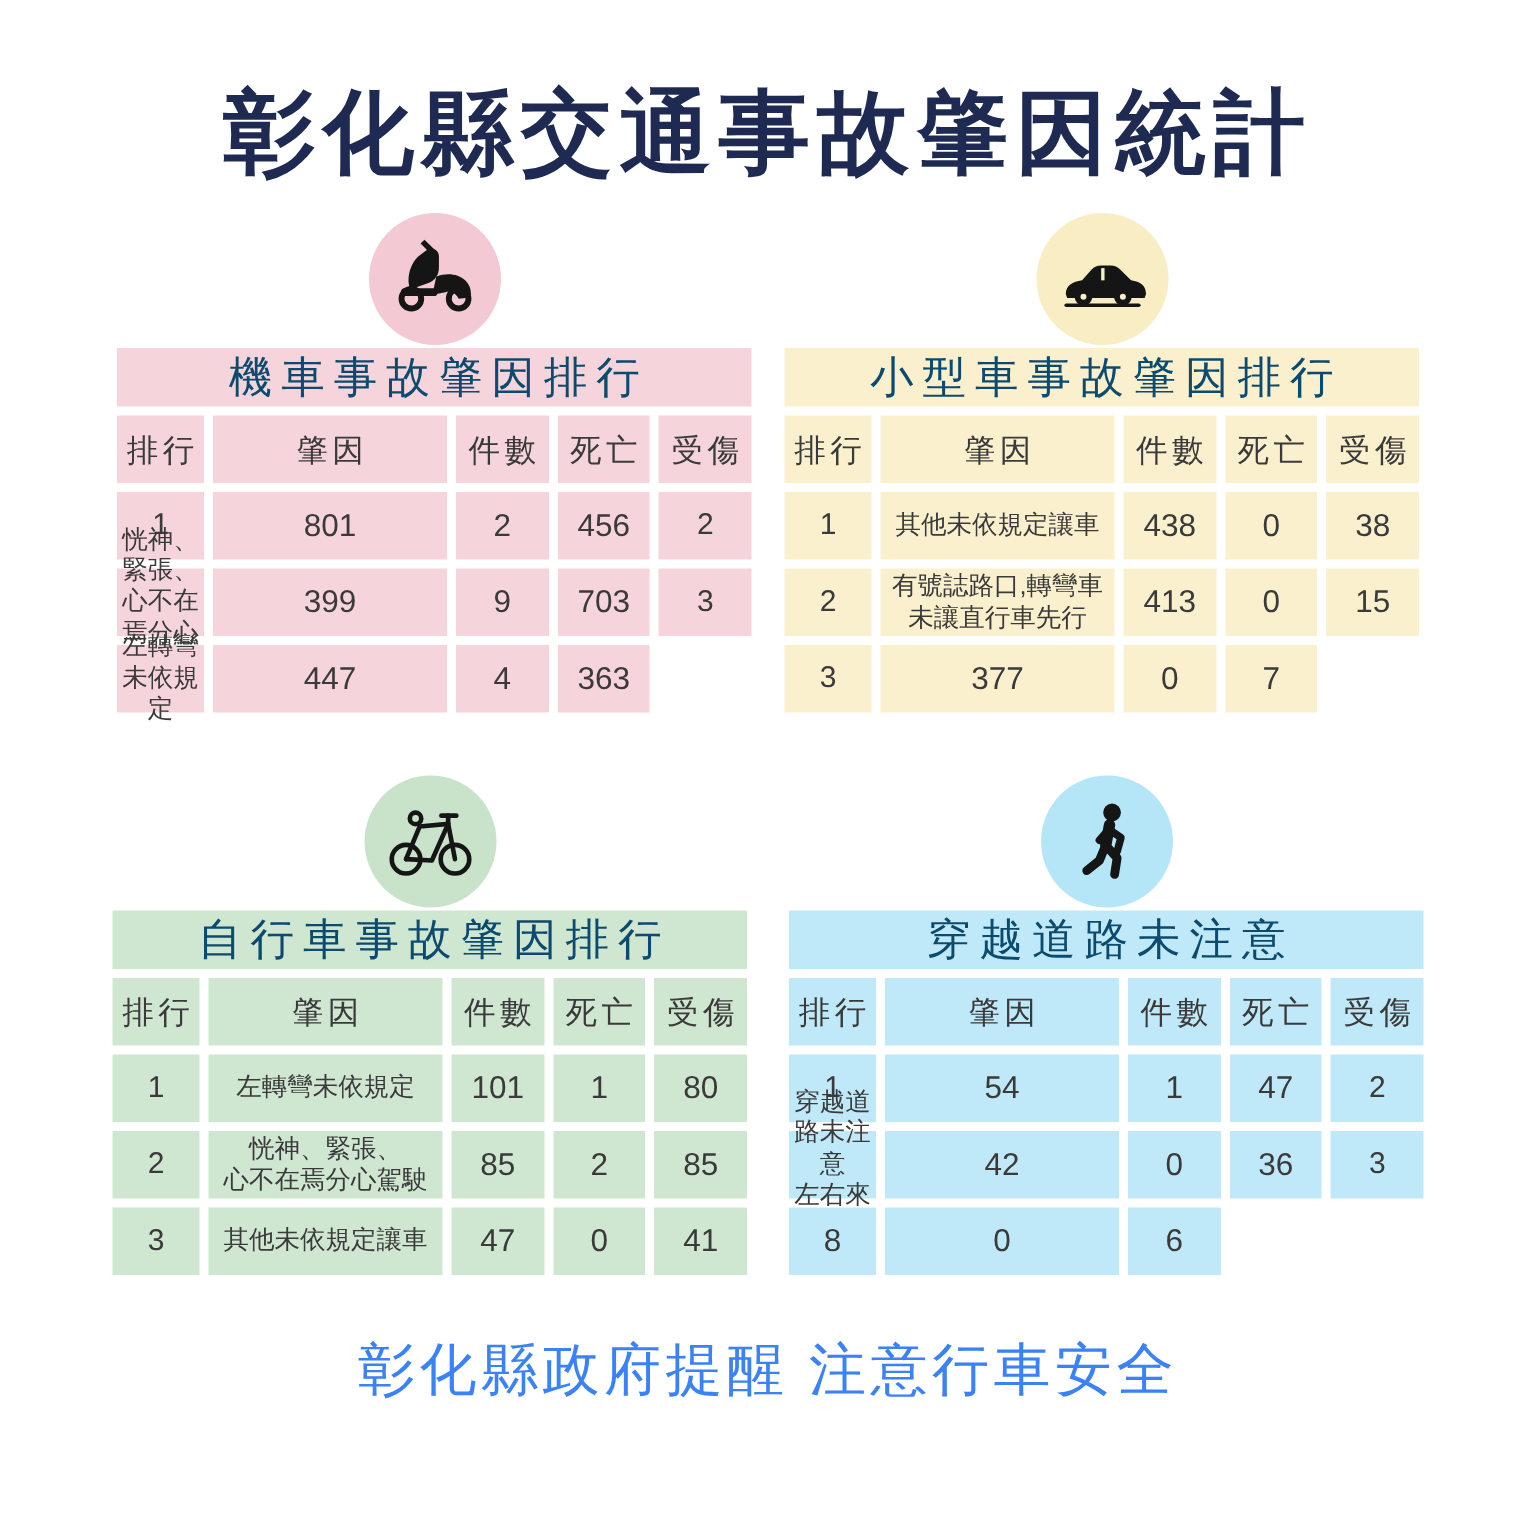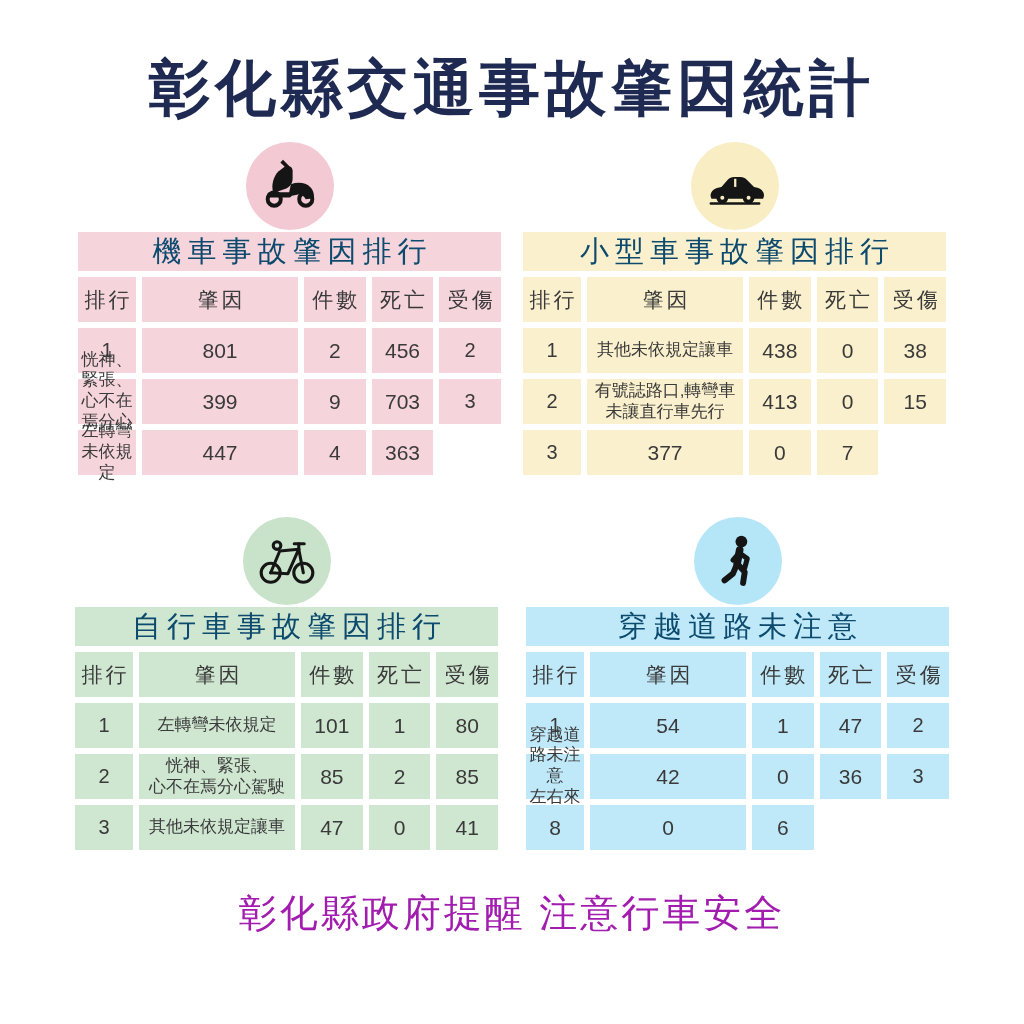--- a/index.html
+++ b/index.html
@@ -27,21 +27,21 @@
                  justify-content:center; text-align:center; color:#3a3a3a; }
   .band.title { grid-column:1 / -1; height:39px; font-size:29px;
                 letter-spacing:6px; text-indent:6px; color:#0c4a6e; }
   .cell { height:45px; }
   .cell.head { font-size:21px; letter-spacing:3px; text-indent:3px; }
   .cell.rank { font-size:20px; }
   .cell.cause { font-size:17px; line-height:1.22; white-space:pre-line; }
   .cell.num { font-size:21px; }
 
   .footer { text-align:center; margin-top:38px; font-size:38px;
-            letter-spacing:3px; color:#a21caf; }
+            letter-spacing:3px; color:#3b82f6; }
 </style>
 </head>
 <body>
 
 <h1 class="page-title" style="color: rgb(30, 42, 82);">彰化縣交通事故肇因統計</h1>
 
 <div class="row first">
 
   <section class="panel" style="--cell: #F5D4DB; --circle: #F3C9D3;">
     <div class="icon-circle">

